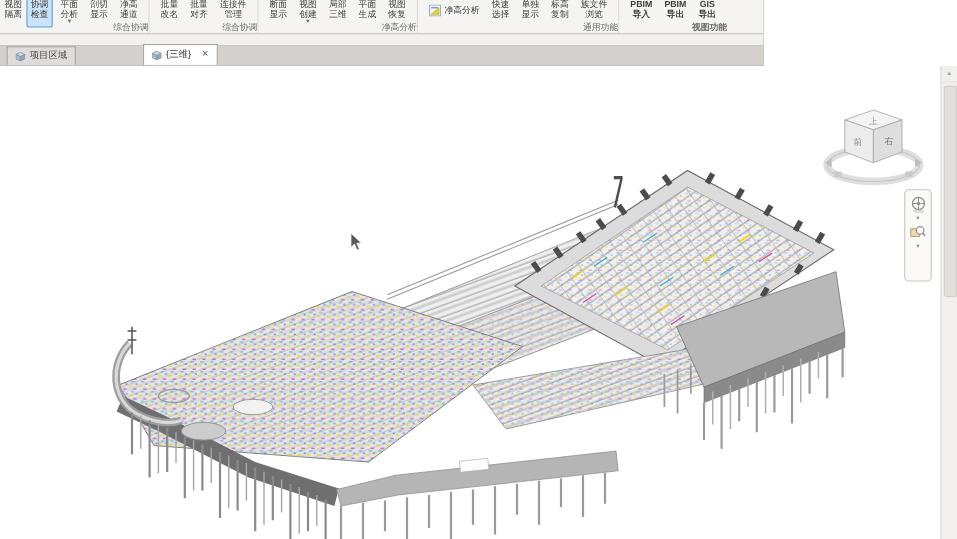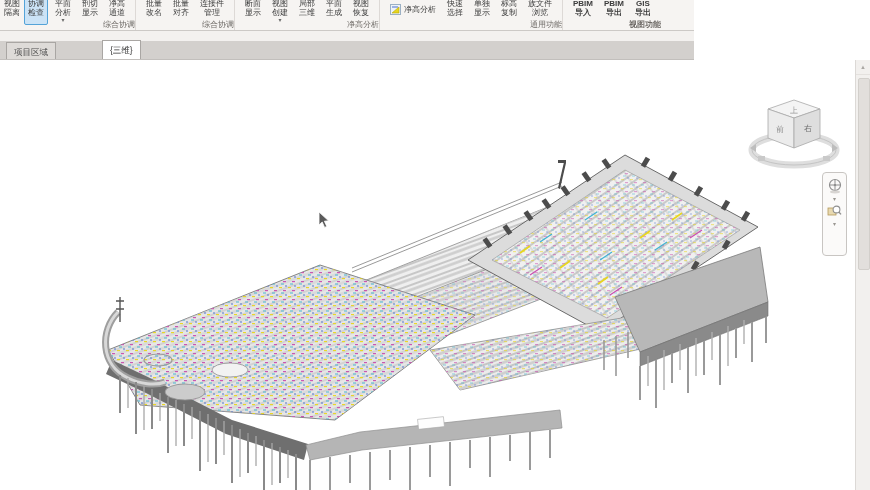--- a/index.html
+++ b/index.html
@@ -24,21 +24,21 @@
   .caret{font-size:6px;color:#6a6a6a;line-height:6px;display:block;}
   .glabel{position:absolute;bottom:1px;left:0;right:0;text-align:right;
           font-size:8px;line-height:9px;color:#6e6a66;}
 
   
   .gapstrip{height:10px;background:#f3f1ef;}
   .tabbar{height:19px;background:#d3d0cd;display:flex;align-items:flex-end;
           padding-left:6px;border-bottom:1px solid #c2bfbc;box-sizing:border-box;}
   .tab{height:16px;display:flex;align-items:center;gap:4px;padding:0 7px;
        font-size:8.5px;color:#4a4a4a;background:#dedbd8;
-       border:1px solid #a9a6a3;border-bottom:none;cursor:default;flex-direction:column;}
+       border:1px solid #a9a6a3;border-bottom:none;cursor:default;}
   .tab.active{background:#ffffff;height:18px;color:#333;}
   .tabclose{font-size:10px;line-height:10px;color:#555;margin-left:6px;cursor:default;}
 
   
   .canvas{position:relative;width:870px;height:430px;background:#ffffff;overflow:hidden;}
   .model{position:absolute;left:0;top:0;}
   .cursor{position:absolute;left:316px;top:150px;}
   .viewcube{position:absolute;left:742px;top:26px;width:104px;height:94px;}
   .navbar{position:absolute;left:822px;top:112px;width:25px;height:84px;
           background:#fbfaf9;border:1px solid #c8c5c2;border-radius:4px;
@@ -184,21 +184,21 @@
 
   <div class="tabbar">
     <div class="tab">
       <svg width="9" height="9" viewBox="0 0 9 9">
         <polygon points="4.5,0.5 8.5,2.5 4.5,4.5 0.5,2.5" fill="#cfd8e2" stroke="#7d90a5" stroke-width="0.7"></polygon>
         <polygon points="0.5,2.5 4.5,4.5 4.5,8.5 0.5,6.5" fill="#aebccb" stroke="#7d90a5" stroke-width="0.7"></polygon>
         <polygon points="8.5,2.5 4.5,4.5 4.5,8.5 8.5,6.5" fill="#93a6ba" stroke="#7d90a5" stroke-width="0.7"></polygon>
       </svg>
       <span>项目区域</span>
     </div>
-    <div class="tab active" style="margin-left:46px">
+    <div class="tab active" style="margin-left:61px">
       <svg width="9" height="9" viewBox="0 0 9 9">
         <polygon points="4.5,0.5 8.5,2.5 4.5,4.5 0.5,2.5" fill="#cfd8e2" stroke="#7d90a5" stroke-width="0.7"></polygon>
         <polygon points="0.5,2.5 4.5,4.5 4.5,8.5 0.5,6.5" fill="#aebccb" stroke="#7d90a5" stroke-width="0.7"></polygon>
         <polygon points="8.5,2.5 4.5,4.5 4.5,8.5 8.5,6.5" fill="#93a6ba" stroke="#7d90a5" stroke-width="0.7"></polygon>
       </svg>
       <span>{三维}</span>
       <span class="tabclose">×</span>
     </div>
   </div>
 

